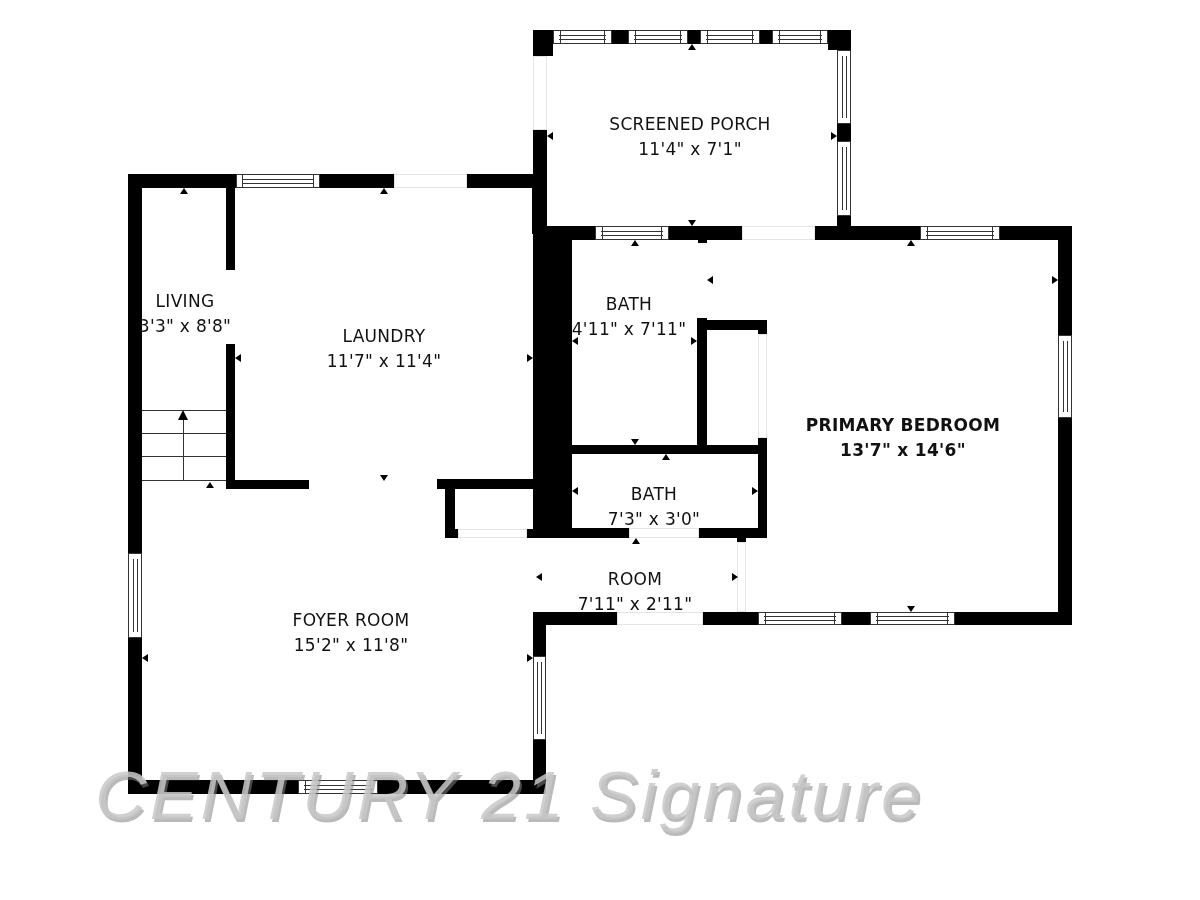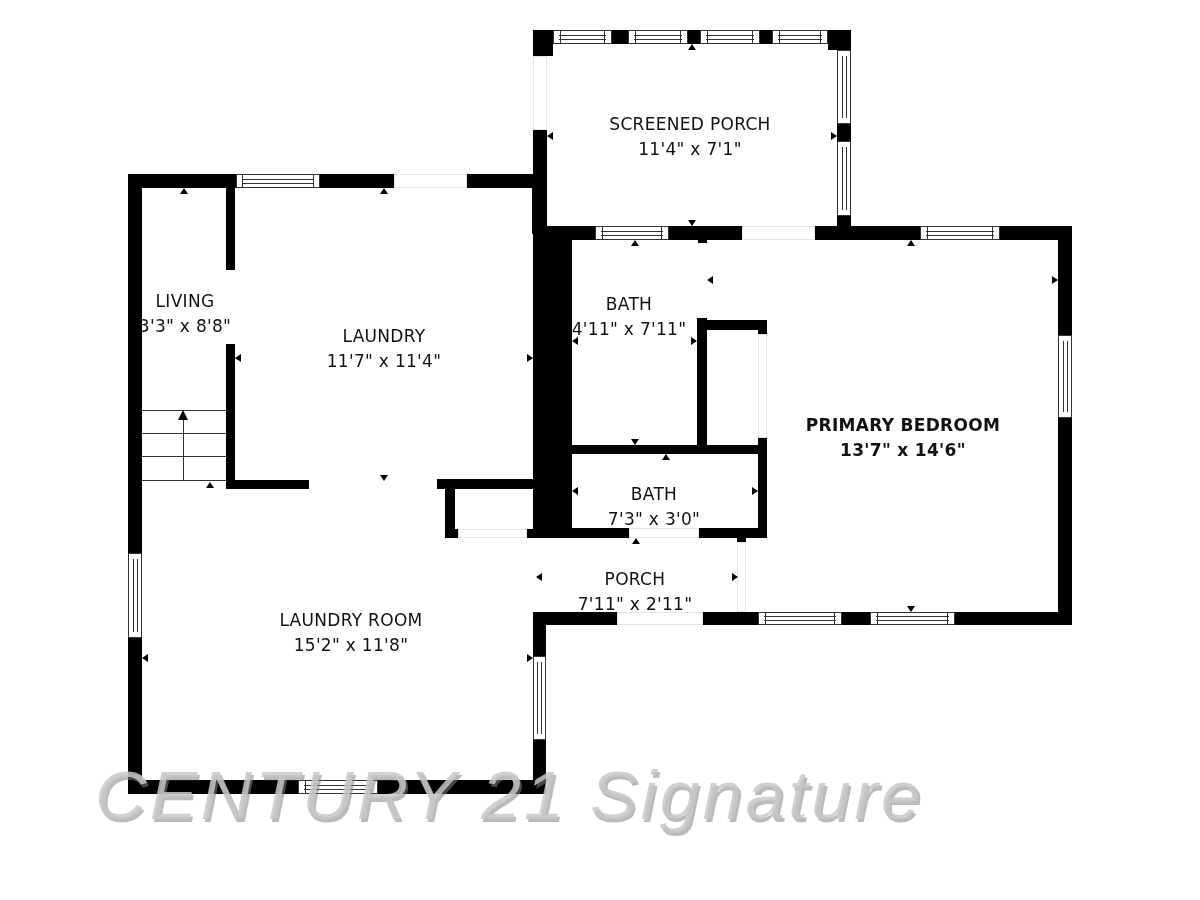--- a/index.html
+++ b/index.html
@@ -188,22 +188,22 @@
   </div>
   <div class="label" style="left:903px;top:405px;font-weight:bold;">
     <span>PRIMARY BEDROOM</span>
     <span class="dim">13'7" x 14'6"</span>
   </div>
   <div class="label" style="left:654px;top:474px;">
     <span>BATH</span>
     <span class="dim">7'3" x 3'0"</span>
   </div>
   <div class="label" style="left:635px;top:559px;">
-    <span>PORCH</span>
+    <span>ROOM</span>
     <span class="dim">7'11" x 2'11"</span>
   </div>
   <div class="label" style="left:351px;top:600px;">
-    <span>LAUNDRY ROOM</span>
+    <span>FOYER ROOM</span>
     <span class="dim">15'2" x 11'8"</span>
   </div>
 
   <div class="watermark">CENTURY 21 Signature</div>
 </div>
 
 </body></html>

